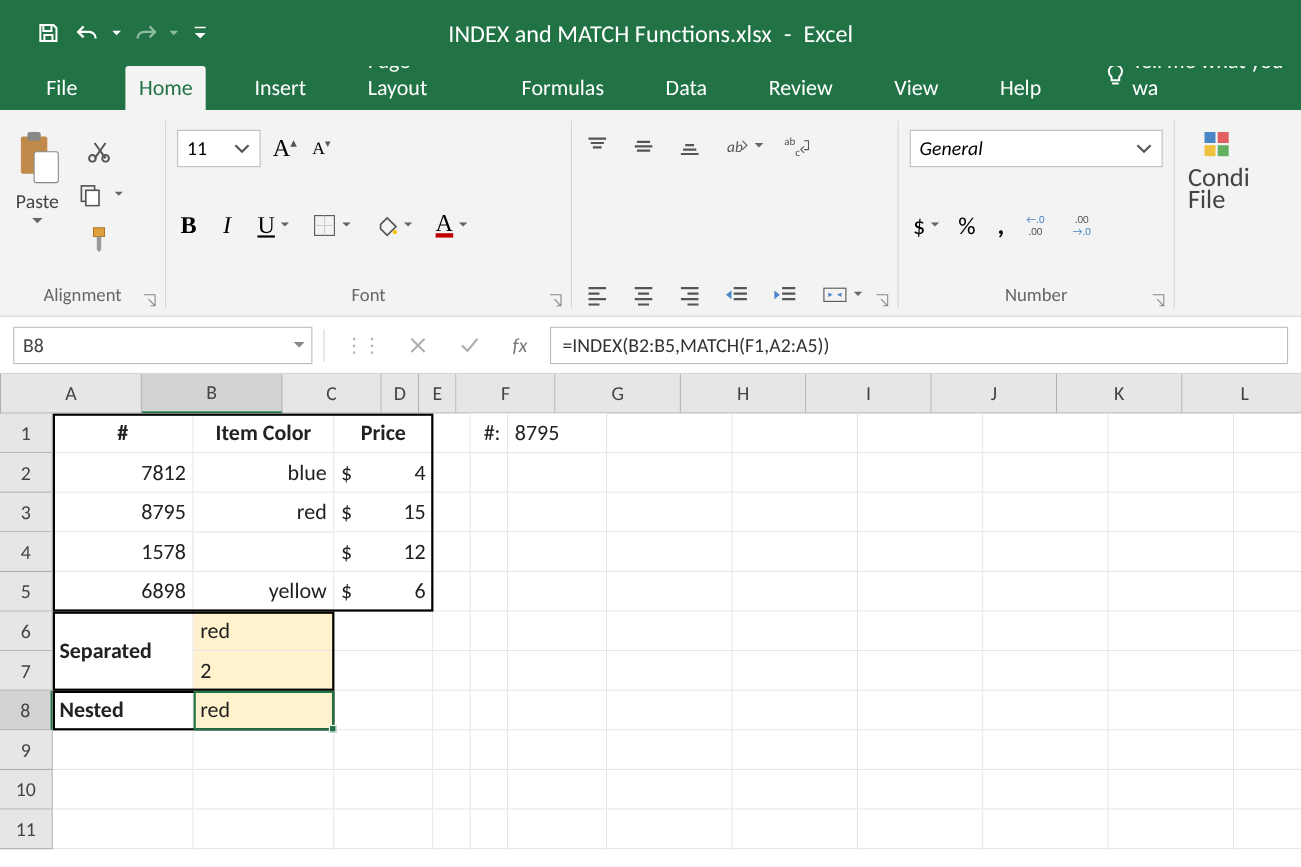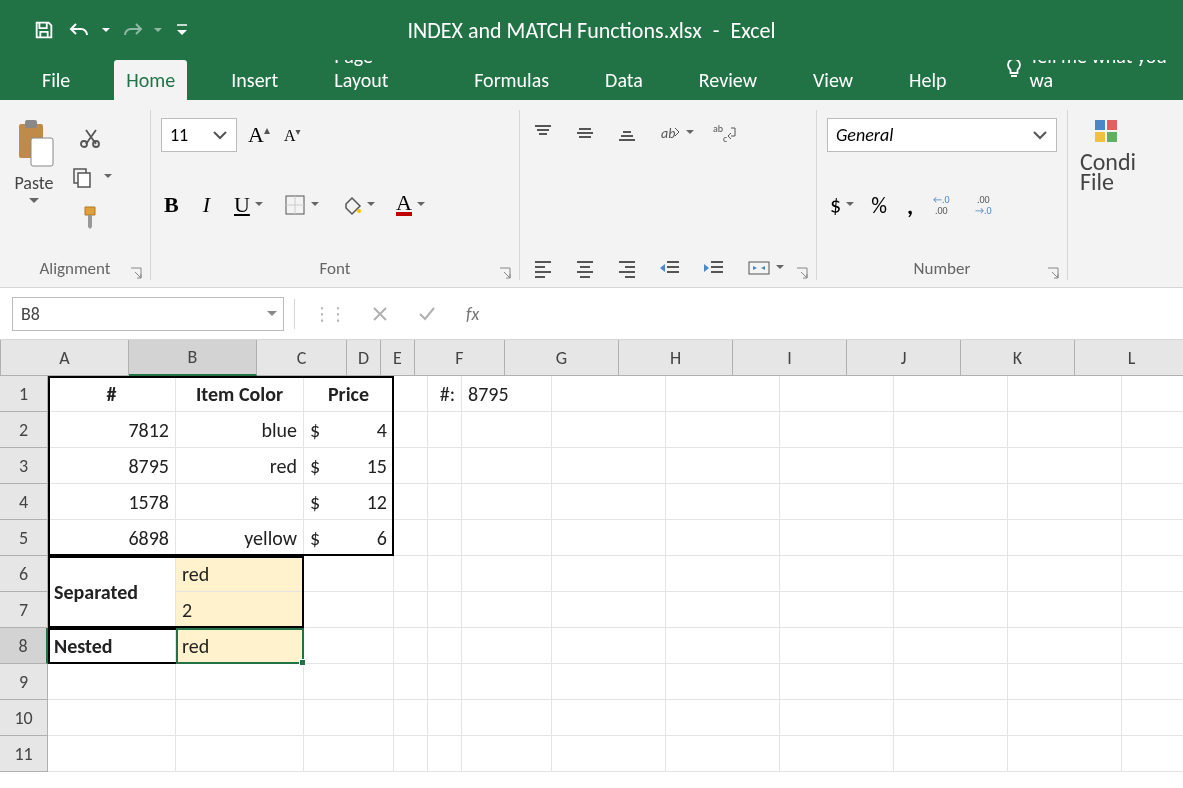--- a/index.html
+++ b/index.html
@@ -416,20 +416,23 @@
         </svg>
       </div>
     <div class="btn">
         <svg width="18" height="16">
           <path fill="none" stroke="#b0b0b0" stroke-width="2" d="M2 8l5 5L16 2"></path>
         </svg>
       </div>
     <div class="btn">
         <span style="font-style:italic;color:#777">fx</span>
       </div>
+  </div>
+  <div class="formula-input">
+    <span>=INDEX(B2:B5,MATCH(F1,A2:A5))</span>
   </div>
 </div>
 
 <div class="grid-area" style="flex-direction:column">
   <div style="display:flex">
     <div class="select-all">
       
     </div>
     <div class="colhdrs" id="colhdrs">
         <div class="colhdr" style="width: 128px;">A</div>

